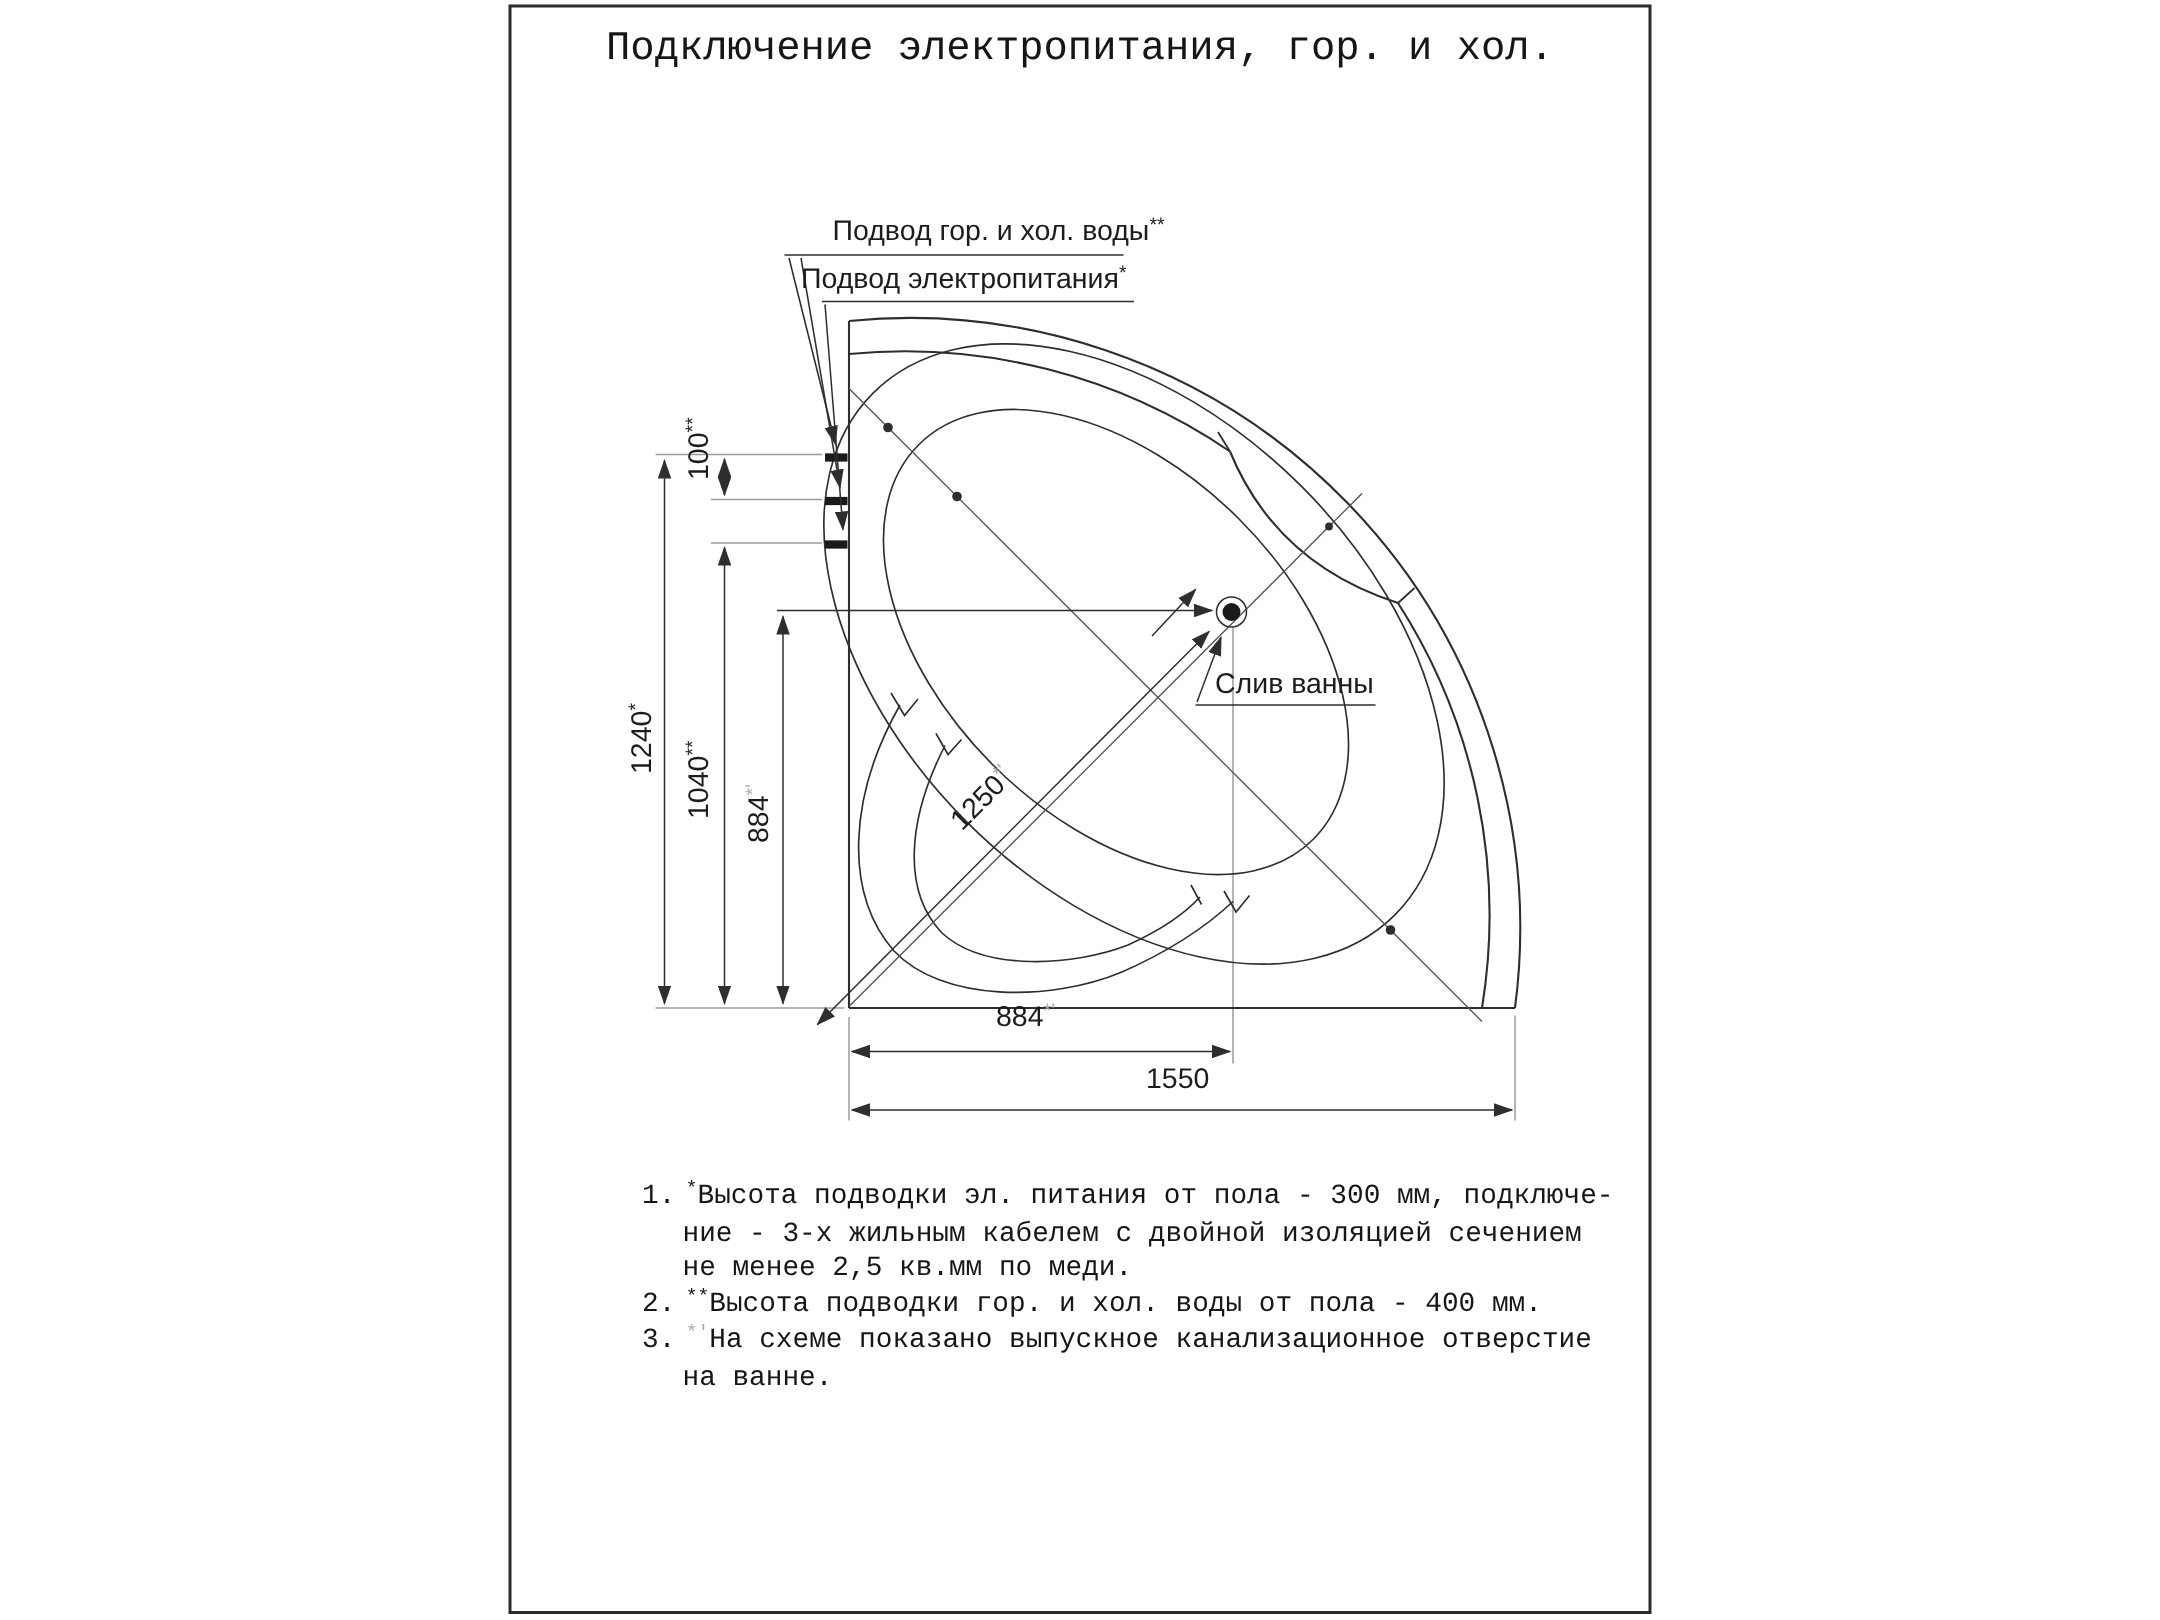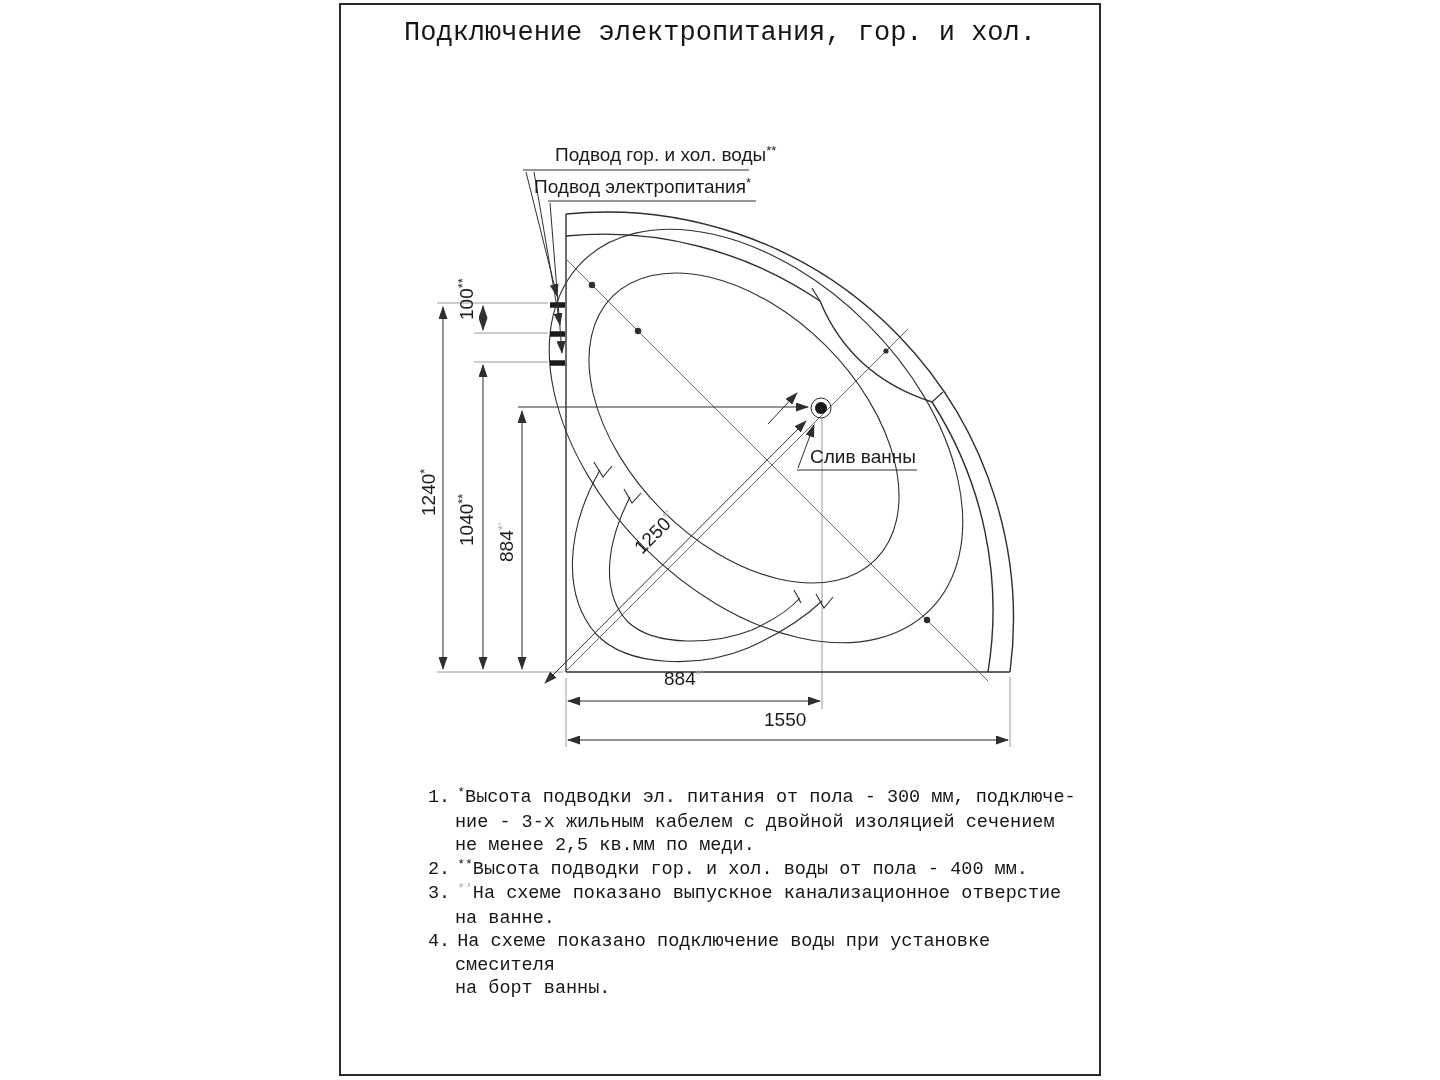--- a/index.html
+++ b/index.html
@@ -157,16 +157,14 @@
     <span>1550</span>
   </div>
 
   <div id="notes">
       <div class="note"><span class="num">1.</span><span class="sup">*</span><span class="txt">Высота подводки эл. питания от пола - 300 мм, подключе-
 ние - 3-х жильным кабелем с двойной изоляцией сечением
 не менее 2,5 кв.мм по меди.</span></div>
       <div class="note"><span class="num">2.</span><span class="sup">**</span><span class="txt">Высота подводки гор. и хол. воды от пола - 400 мм.</span></div>
       <div class="note"><span class="num">3.</span><span class="sup faint">*'</span><span class="txt">На схеме показано выпускное канализационное отверстие
 на ванне.</span></div>
-      <div class="note"><span class="num">4.</span><span class="txt">На схеме показано подключение воды при установке смесителя
-на борт ванны.</span></div>
     </div>
 </div>
 
 </body></html>

